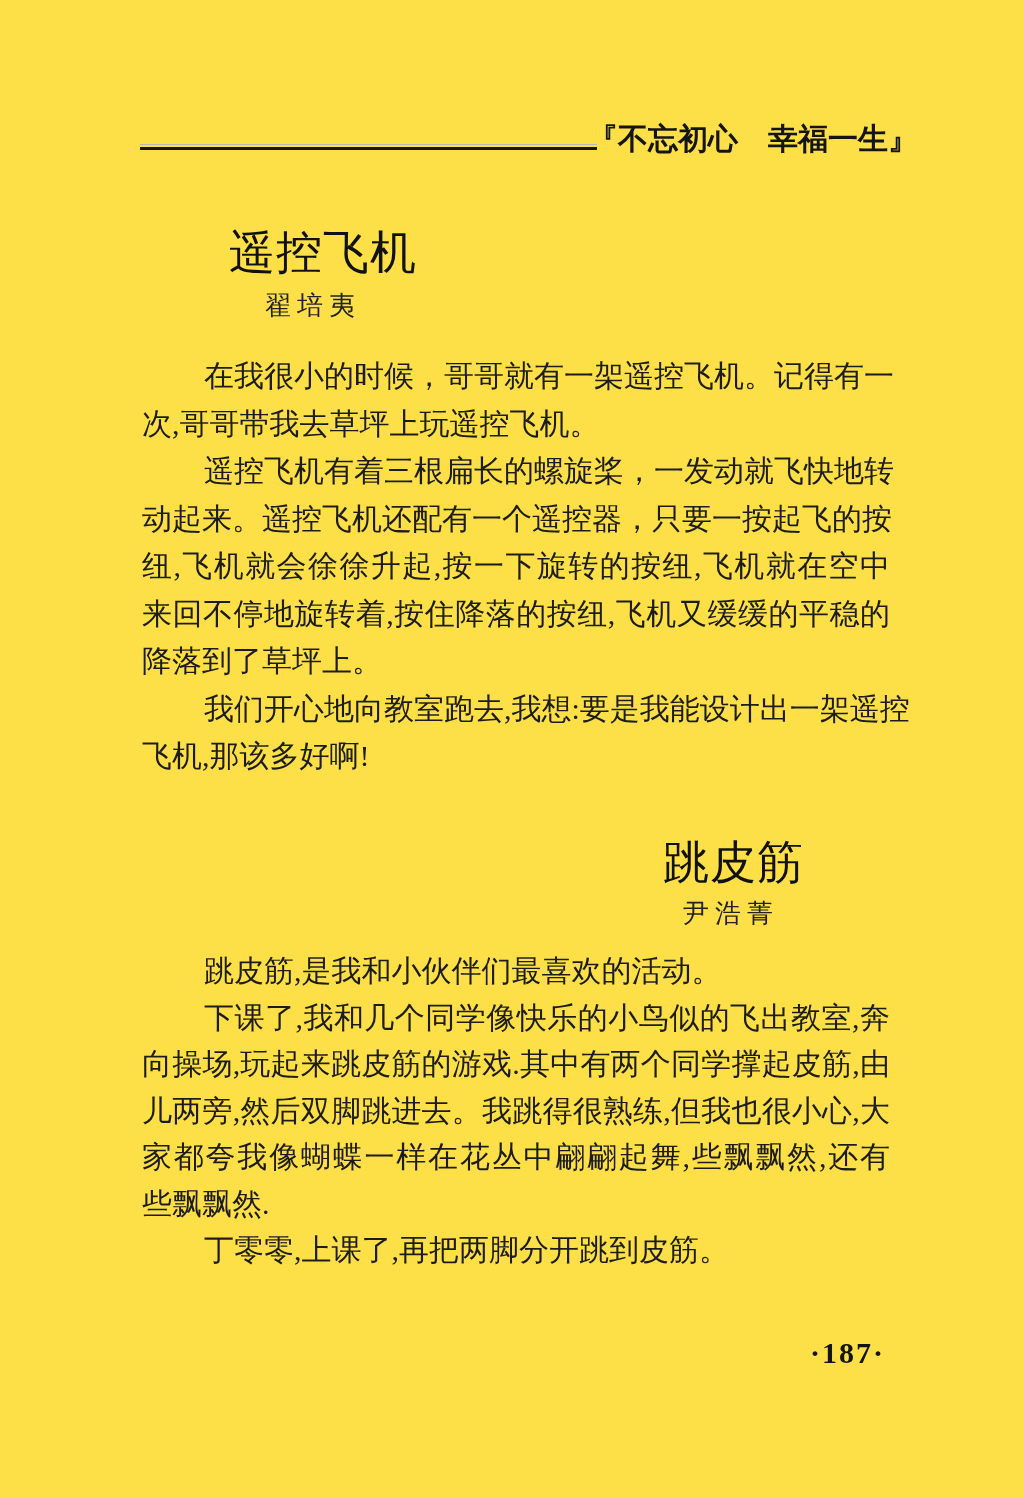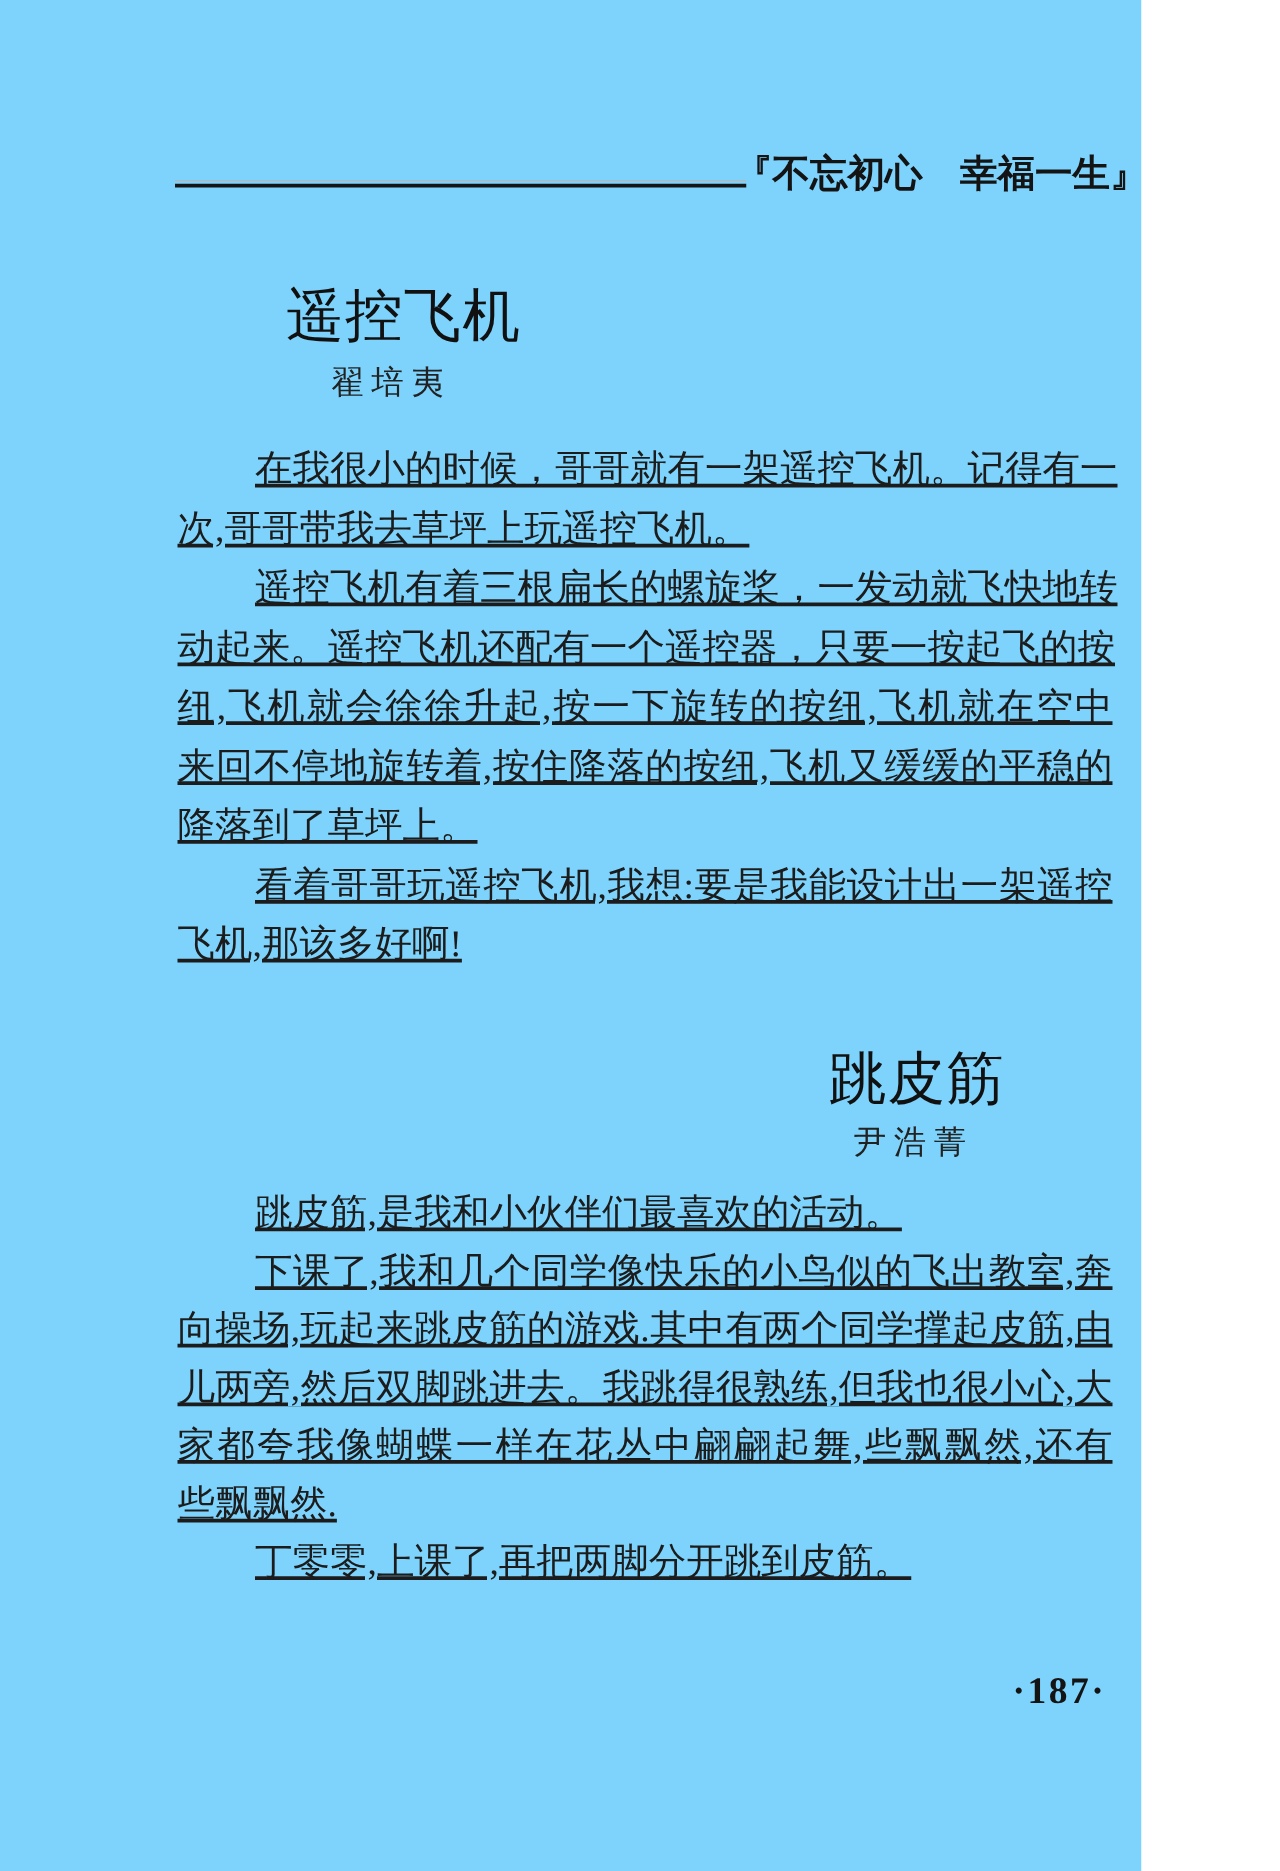--- a/index.html
+++ b/index.html
@@ -1,19 +1,19 @@
 <!DOCTYPE html>
 <html><head>
 <meta charset="utf-8">
 <style>
   html,body{margin:0;padding:0;background:#ffffff;}
   .page{
     position:relative;
-    width:913px;height:1497px;
-    background:#7dd3fc;
+    width:1024px;height:1497px;
+    background:#fde047;
     color:#1c1c1c;
     font-family:"Liberation Serif","DejaVu Serif",serif;
     overflow:hidden;
   }
   
   .header-rule{
     position:absolute;left:140px;top:144px;width:457px;height:2px;
     border-top:1px solid #b8b8b8;
     border-bottom:3px solid #151515;
   }
@@ -45,21 +45,20 @@
     color:#222;
     white-space:nowrap;
   }
   .a1{left:265px;top:288px;}
   .a2{left:683px;top:896px;}
   
   .body-block{
     position:absolute;left:142px;width:748px;
     font-size:30px;
     color:#1c1c1c;
-    text-decoration:underline;
   }
   .b1{top:352px;line-height:47.5px;}
   .b2{top:948px;line-height:46.5px;}
   .line{white-space:nowrap;}
   .j{text-align:justify;text-align-last:justify;}
   .ind{text-indent:62px;}
   
   .page-num{
     position:absolute;left:810px;top:1336px;
     font-size:30px;
@@ -82,21 +81,21 @@
     <div class="essay-author a1">翟培夷</div>
 
     <div class="body-block b1">
       <div class="line ind j">在我很小的时候，哥哥就有一架遥控飞机。记得有一</div>
       <div class="line">次,哥哥带我去草坪上玩遥控飞机。</div>
       <div class="line ind j">遥控飞机有着三根扁长的螺旋桨，一发动就飞快地转</div>
       <div class="line j">动起来。遥控飞机还配有一个遥控器，只要一按起飞的按</div>
       <div class="line j">纽,飞机就会徐徐升起,按一下旋转的按纽,飞机就在空中</div>
       <div class="line j">来回不停地旋转着,按住降落的按纽,飞机又缓缓的平稳的</div>
       <div class="line">降落到了草坪上。</div>
-      <div class="line ind j">看着哥哥玩遥控飞机,我想:要是我能设计出一架遥控</div>
+      <div class="line ind j">我们开心地向教室跑去,我想:要是我能设计出一架遥控</div>
       <div class="line">飞机,那该多好啊!</div>
     </div>
   </section>
 
   <section>
     <h1 class="essay-title t2">跳皮筋</h1>
     <div class="essay-author a2">尹浩菁</div>
 
     <div class="body-block b2">
       <div class="line ind">跳皮筋,是我和小伙伴们最喜欢的活动。</div>

